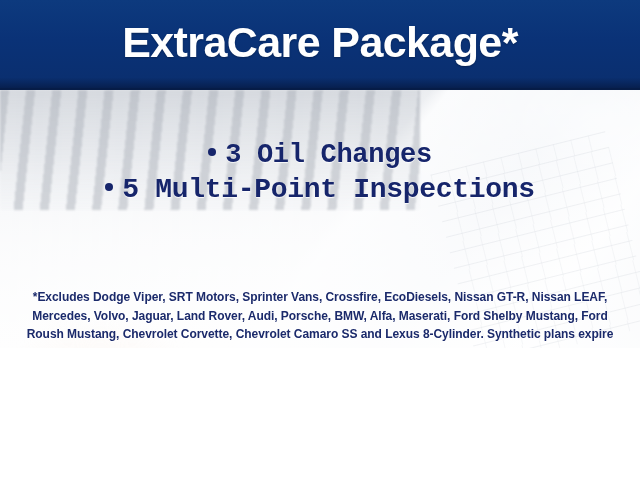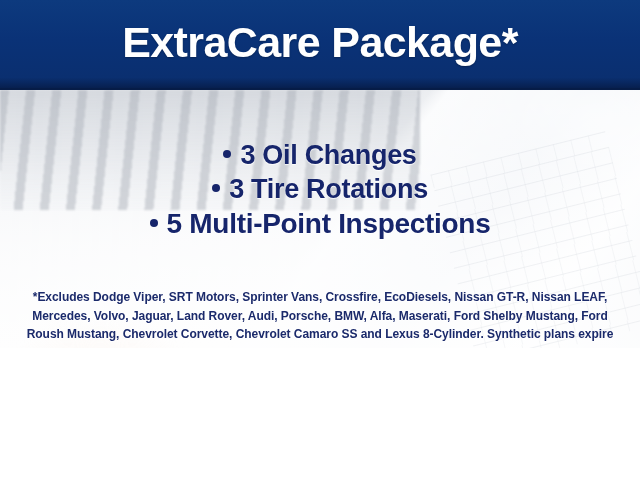--- a/index.html
+++ b/index.html
@@ -94,20 +94,21 @@
     text-align:center;
   }
   .benefit-row{
     color:#16256b;
     font-size:27px;
     font-weight:700;
     letter-spacing:-0.3px;
     line-height:1.26;
     white-space:nowrap;
     text-shadow:0 1px 1px rgba(255,255,255,.85);
+    font-family:Liberation Mono, monospace;
   }
   .benefit-row .bullet-dot{
     display:inline-block;
     width:8px; height:8px;
     border-radius:50%;
     background:#16256b;
     vertical-align:middle;
     margin-right:9px;
     position:relative; top:-3px;
   }
@@ -135,19 +136,18 @@
   <div id="bg-engine-block"></div>
   <div id="bg-tablet-trace"></div>
   <div id="bg-hand"></div>
 
   <div id="header-banner">
     <div id="banner-title">ExtraCare Package*</div>
   </div>
 
   <div id="benefits">
     <div class="benefit-row" id="benefit-row-1"><span class="bullet-dot"></span><span>3 Oil Changes</span></div>
-    <div class="benefit-row" id="benefit-row-2"><span class="bullet-dot"></span><span>3 Tire Rotations</span></div>
     <div class="benefit-row" id="benefit-row-3"><span class="bullet-dot"></span><span>5 Multi-Point Inspections</span></div>
   </div>
 
   <div id="disclaimer">*Excludes Dodge Viper, SRT Motors, Sprinter Vans, Crossfire, EcoDiesels, Nissan GT-R, Nissan LEAF, Mercedes, Volvo, Jaguar, Land Rover, Audi, Porsche, BMW, Alfa, Maserati, Ford Shelby Mustang, Ford Roush Mustang, Chevrolet Corvette, Chevrolet Camaro SS and Lexus 8-Cylinder. Synthetic plans expire after 36 months of purchase. Wrap plans expire 60 months after purchase. All contracts are transferable from customer's old car or trade-in to their new car. All contracts can be flat cancelled within 30 days if no services have been used. All other contracts have a $25 cancellation fee. See dealer for details.</div>
 
 </div>
 
 </body></html>

